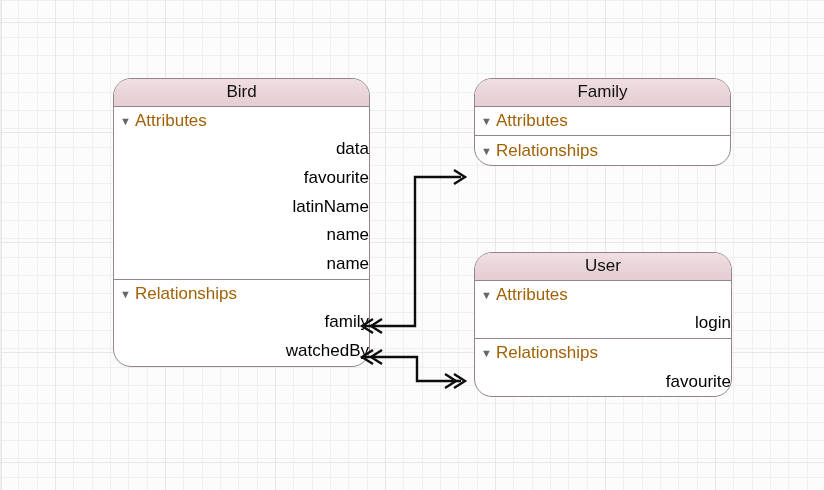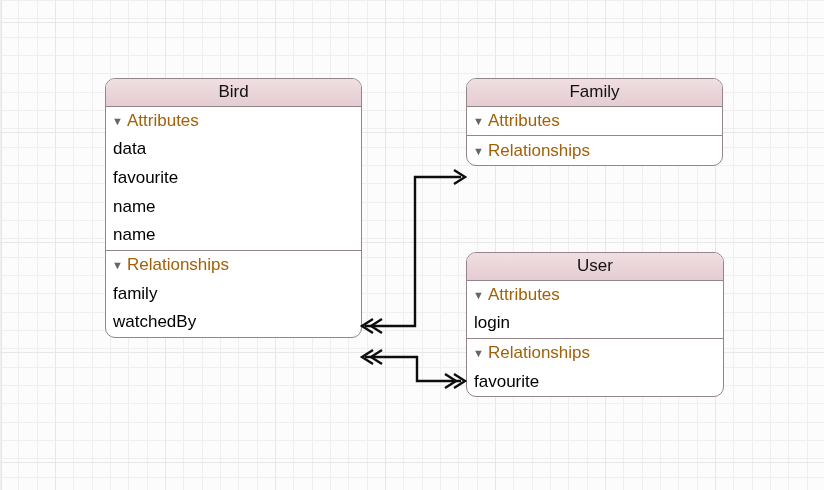--- a/index.html
+++ b/index.html
@@ -31,22 +31,23 @@
   .connector-layer path {
     fill: none;
     stroke: #0d0d0d;
     stroke-width: 2.4;
   }
   .entity {
     position: absolute;
     box-sizing: border-box;
     background: #ffffff;
     border: 1.5px solid #93858a;
-    border-radius: 10px;
+    border-radius: 18px;
     overflow: hidden;
+    margin-left: 8px;
   }
   .entity-header {
     height: 26.5px;
     line-height: 26.5px;
     text-align: center;
     font-size: 17px;
     font-weight: 500;
     color: #111111;
     background: linear-gradient(180deg, #f0dfe2 0%, #e9d4d8 55%, #e5ced3 100%);
     border-bottom: 1.5px solid #93858a;
@@ -73,38 +74,40 @@
     color: #a16207;
     font-size: 17px;
   }
   .row {
     height: 28.7px;
     line-height: 28.7px;
     padding-left: 7px;
     font-size: 17px;
     color: #000000;
     white-space: nowrap;
+    text-align: right;
   }
 </style>
 </head>
 <body>
 
 <div class="canvas">
 
   <div class="entity entity-bird">
     <div class="entity-header">
       <span>Bird</span>
     </div>
     <div class="section">
       <div class="section-head">
         <span class="tri">▼</span>
         <span class="section-label">Attributes</span>
       </div>
       <div class="row">data</div>
       <div class="row">favourite</div>
+      <div class="row">latinName</div>
       <div class="row">name</div>
       <div class="row">name</div>
     </div>
     <div class="section">
       <div class="section-head">
         <span class="tri">▼</span>
         <span class="section-label">Relationships</span>
       </div>
       <div class="row">family</div>
       <div class="row">watchedBy</div>

